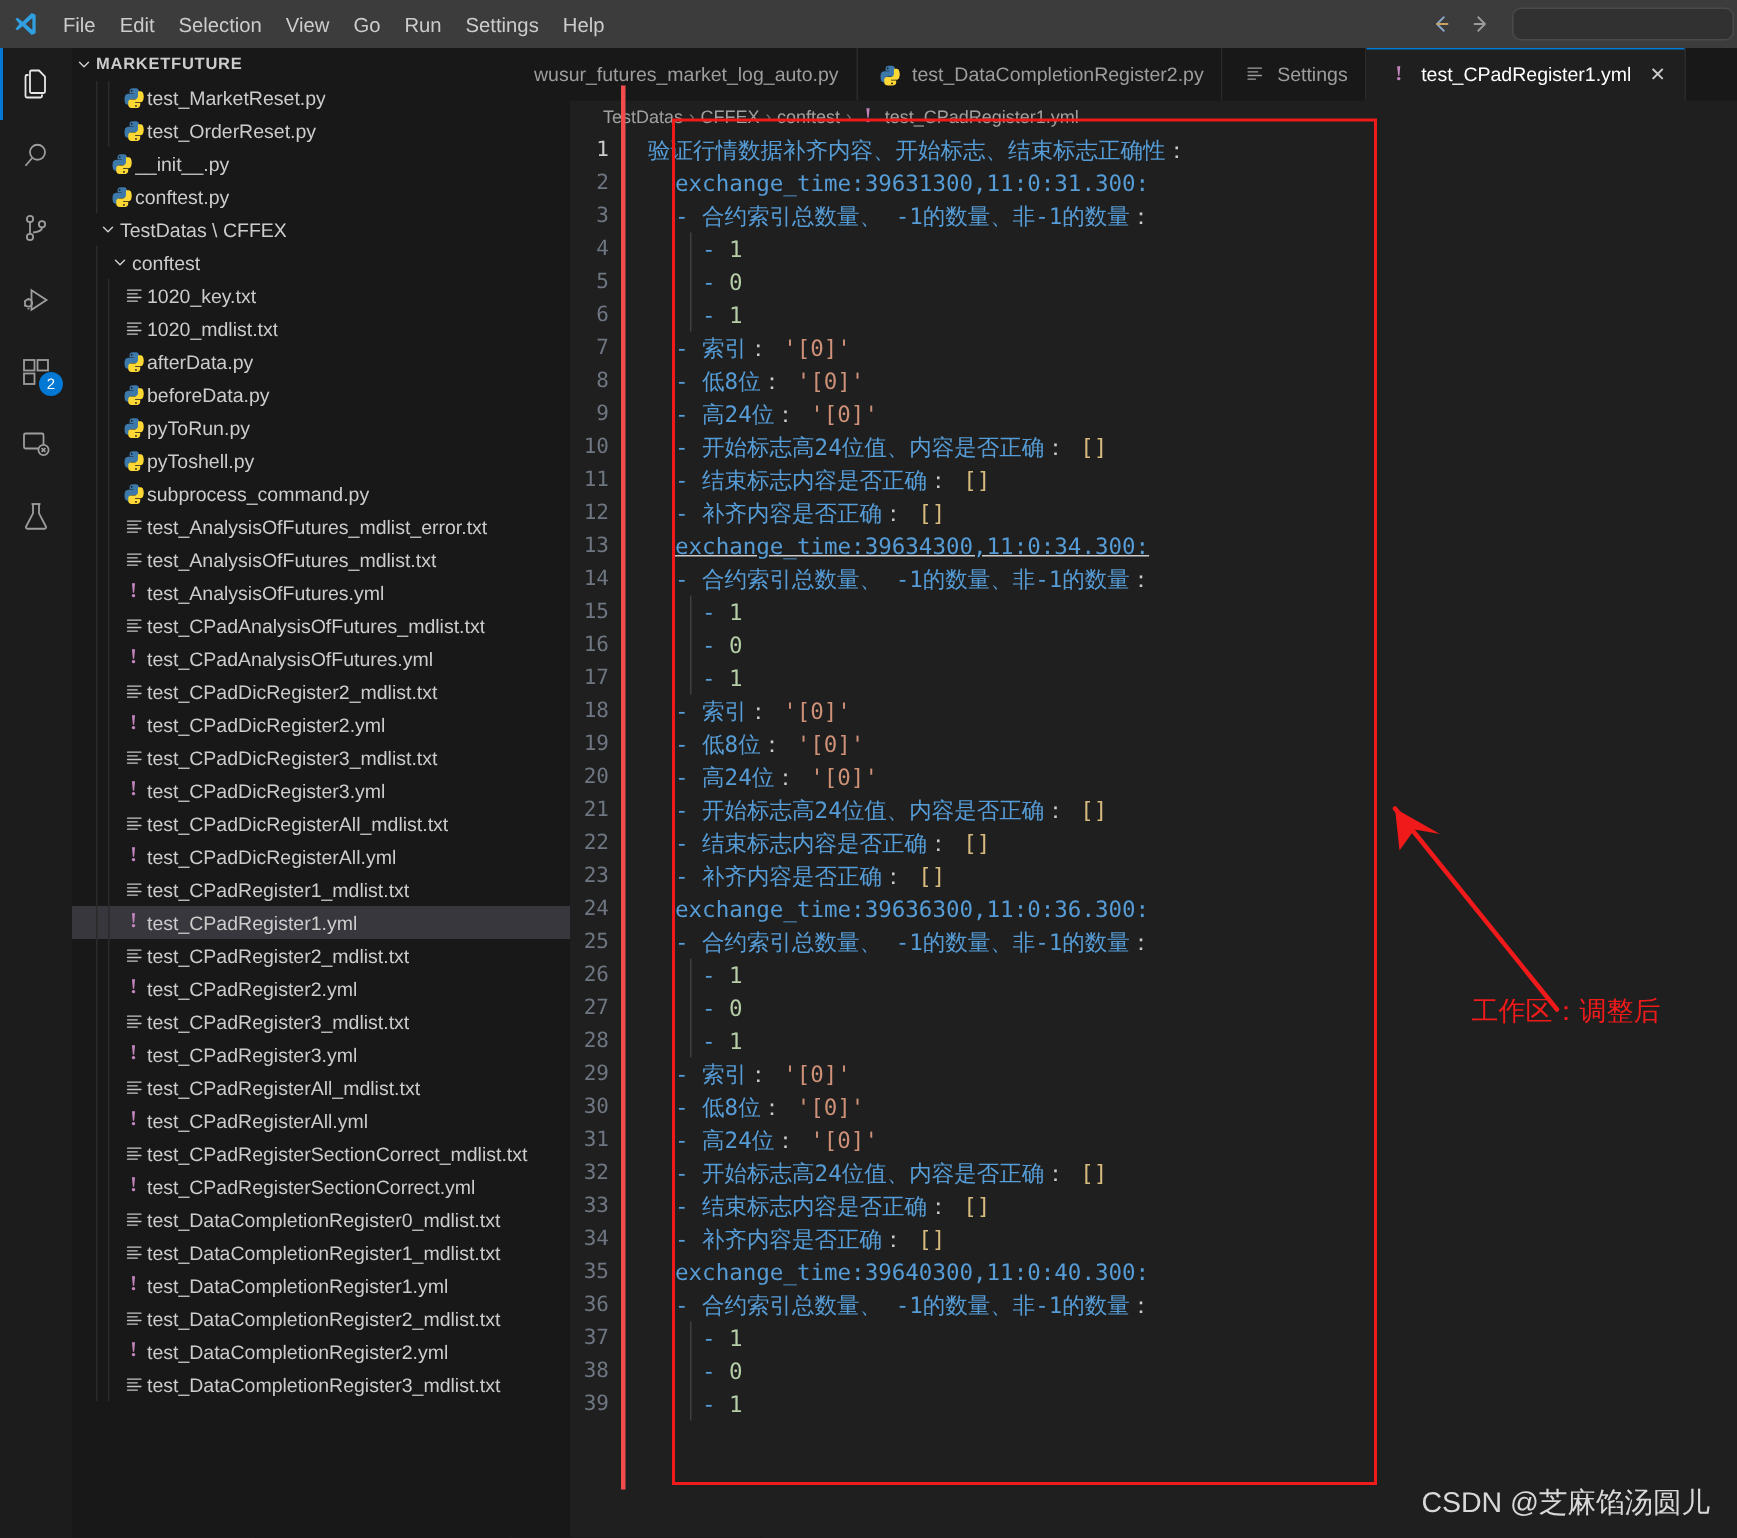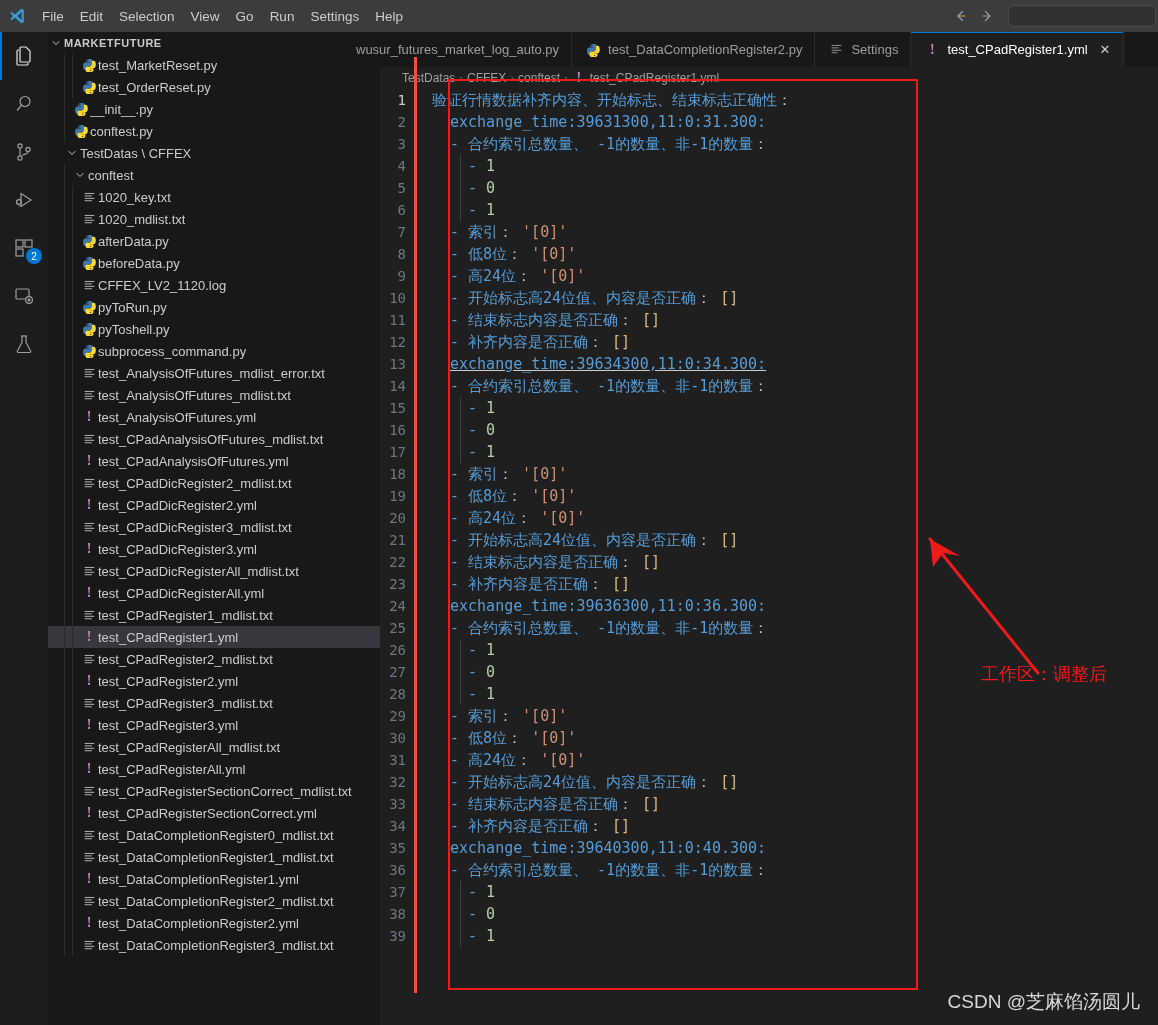--- a/index.html
+++ b/index.html
@@ -357,31 +357,20 @@
               <path d="M12.9 5.2v1.9c0 1.4-1.2 2.5-2.5 2.5H7.5c-1.1 0-2 .9-2 2v2.1c0 1.3 1.1 2.1 2.4 2.4 1.5.4 2.9.5 4.4 0 1.2-.3 2.3-1 2.3-2.4v-1.6h-3.9v-.5h4.2c1.2 0 1.7-.8 2.1-2.1.4-1.3.4-2.6 0-4.2-.3-1.3-.9-2.1-2.1-2.1h-2zm-1.5 8.5c.4 0 .7.3.7.7s-.3.7-.7.7-.7-.3-.7-.7.3-.7.7-.7z" fill="#fdd835" transform="translate(-1.5,0)"></path>
             </svg>
           </span>
           <span class="lbl">beforeData.py</span>
         </div>
         <div class="row">
           <span class="guide" style="left: 16px;"></span>
           <span class="guide" style="left: 24px;"></span>
           <span style="width: 32px; flex: 0 0 auto;"></span>
           <span class="fi">
-            <svg width="13" height="13" viewBox="0 0 16 16" stroke="#c5c5c5" stroke-width="1.1" stroke-linecap="round">
-              <path d="M2.5 3h11M2.5 6h8M2.5 9h11M2.5 12h8"></path>
-            </svg>
-          </span>
-          <span class="lbl">CFFEX_LV2_1120.log</span>
-        </div>
-        <div class="row">
-          <span class="guide" style="left: 16px;"></span>
-          <span class="guide" style="left: 24px;"></span>
-          <span style="width: 32px; flex: 0 0 auto;"></span>
-          <span class="fi">
             <svg width="14" height="14" viewBox="0 0 16 16">
               <path d="M7.9 1C5.6 1 5 2 5 3.3v1.4h3v.5H4c-1.2 0-2.3.7-2.6 2.1-.3 1.6-.3 2.6 0 4.2.3 1.3 1 2.1 2.2 2.1h1.1v-1.9c0-1.3 1.1-2.5 2.5-2.5h2.9c1.1 0 2-.9 2-2V3.3C12.1 2 11.2 1 9.9 1H7.9zM6.6 2.2c.4 0 .7.3.7.7s-.3.7-.7.7-.7-.3-.7-.7.3-.7.7-.7z" fill="#3c78aa"></path>
               <path d="M12.9 5.2v1.9c0 1.4-1.2 2.5-2.5 2.5H7.5c-1.1 0-2 .9-2 2v2.1c0 1.3 1.1 2.1 2.4 2.4 1.5.4 2.9.5 4.4 0 1.2-.3 2.3-1 2.3-2.4v-1.6h-3.9v-.5h4.2c1.2 0 1.7-.8 2.1-2.1.4-1.3.4-2.6 0-4.2-.3-1.3-.9-2.1-2.1-2.1h-2zm-1.5 8.5c.4 0 .7.3.7.7s-.3.7-.7.7-.7-.3-.7-.7.3-.7.7-.7z" fill="#fdd835" transform="translate(-1.5,0)"></path>
             </svg>
           </span>
           <span class="lbl">pyToRun.py</span>
         </div>
         <div class="row">
           <span class="guide" style="left: 16px;"></span>
           <span class="guide" style="left: 24px;"></span>

